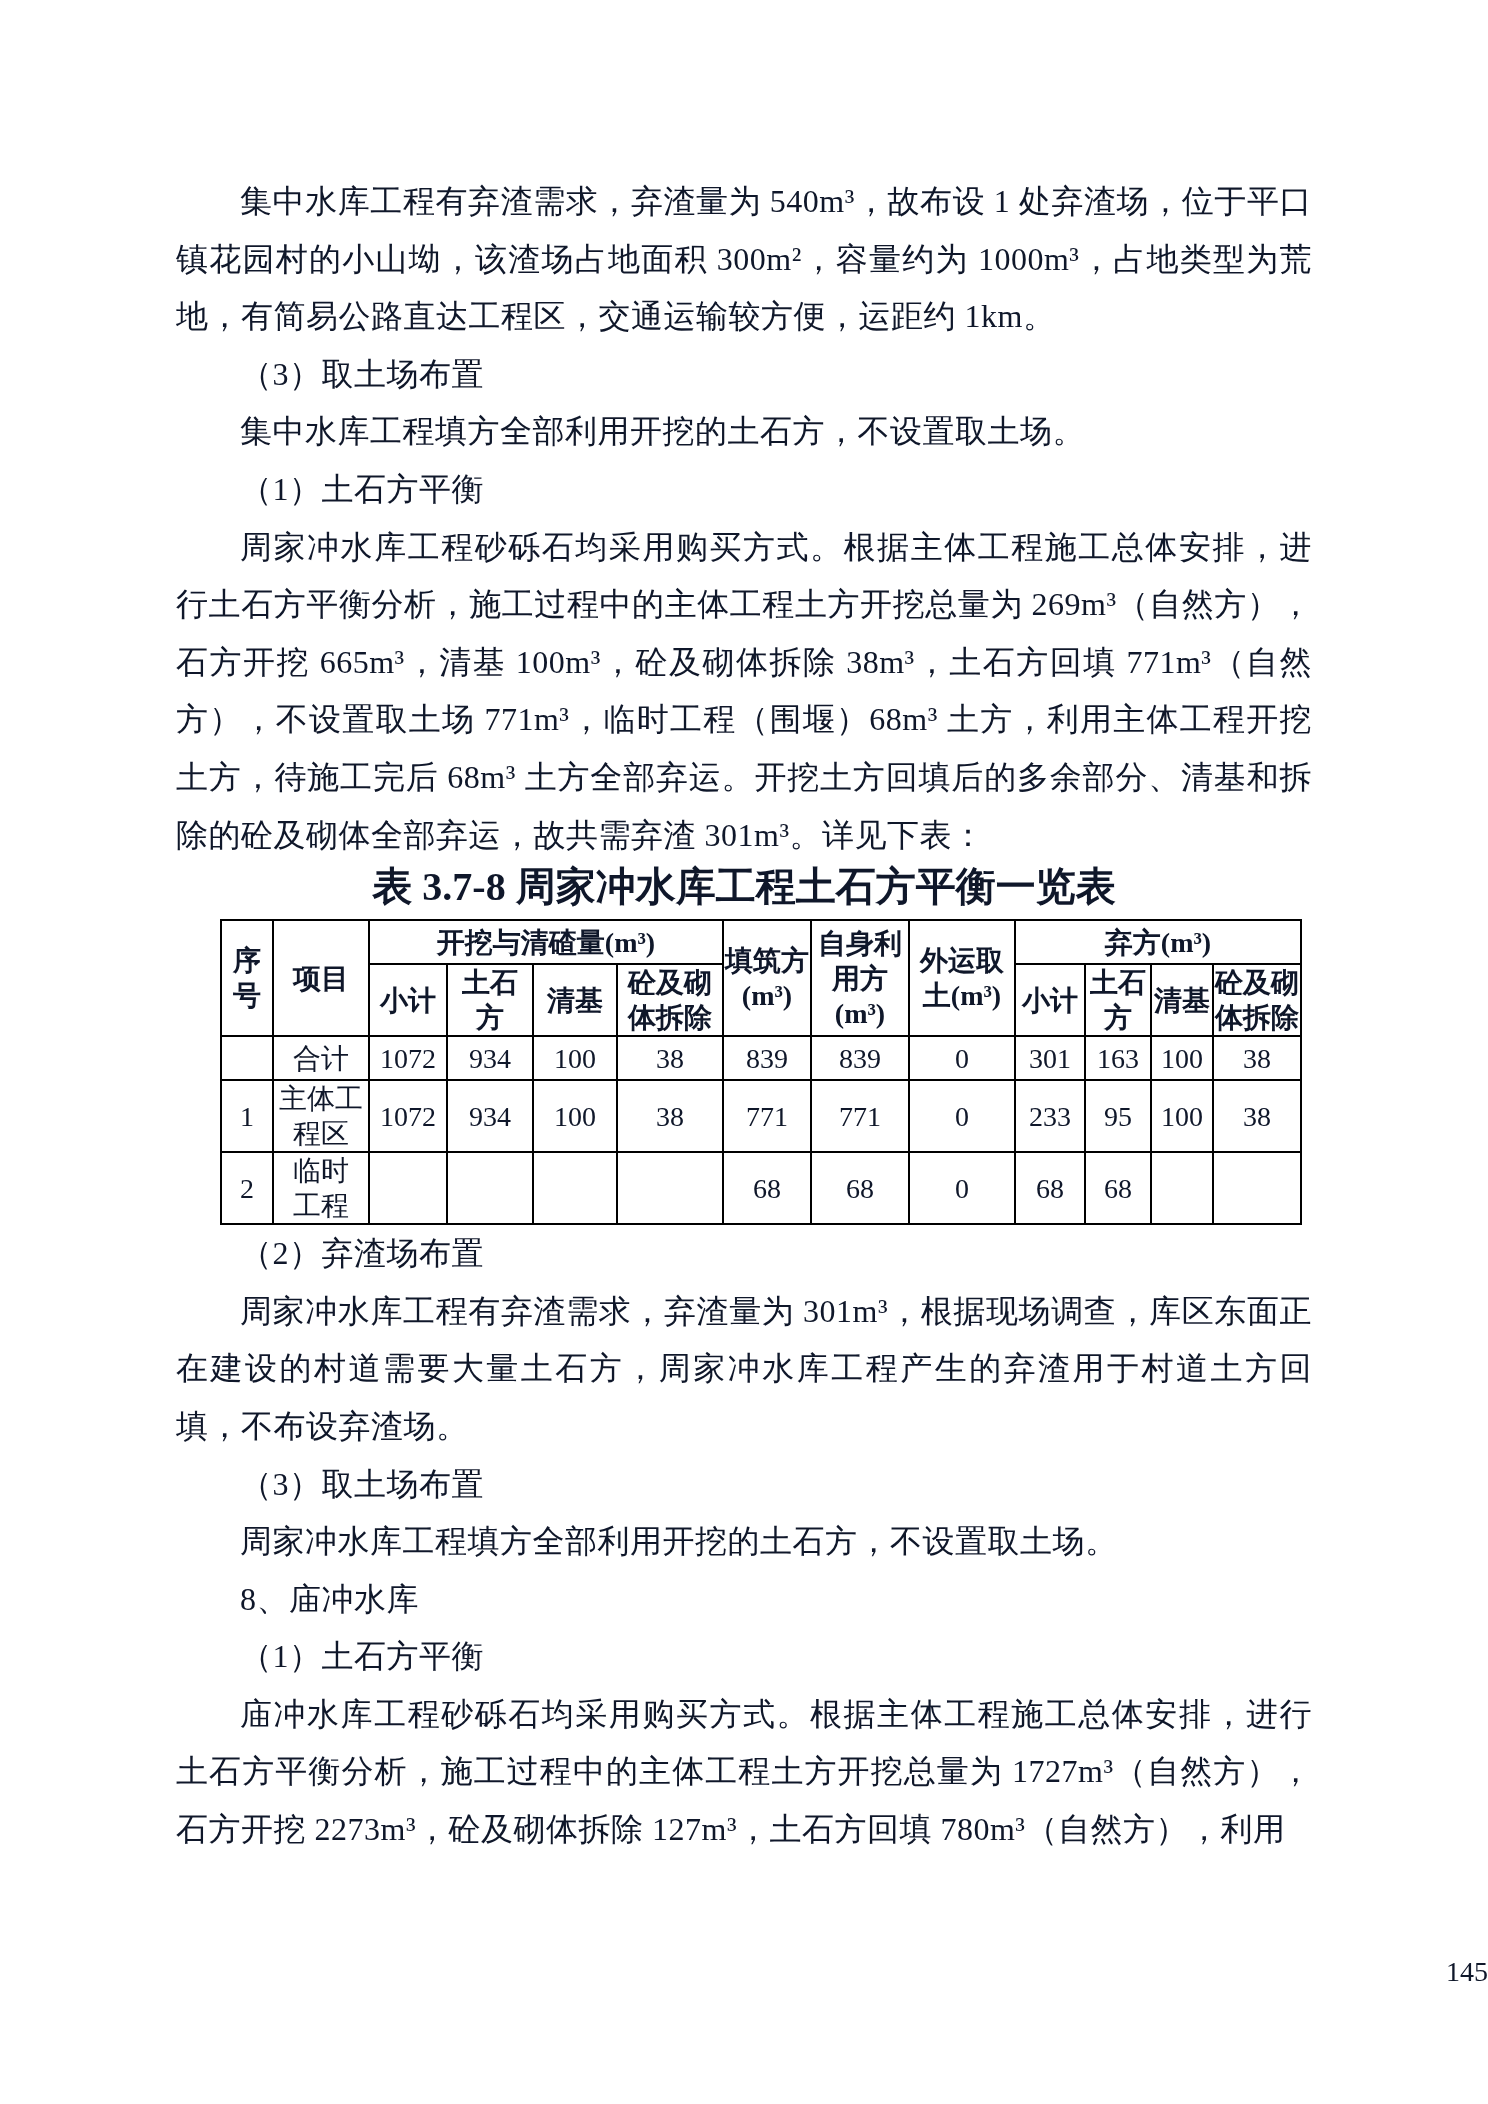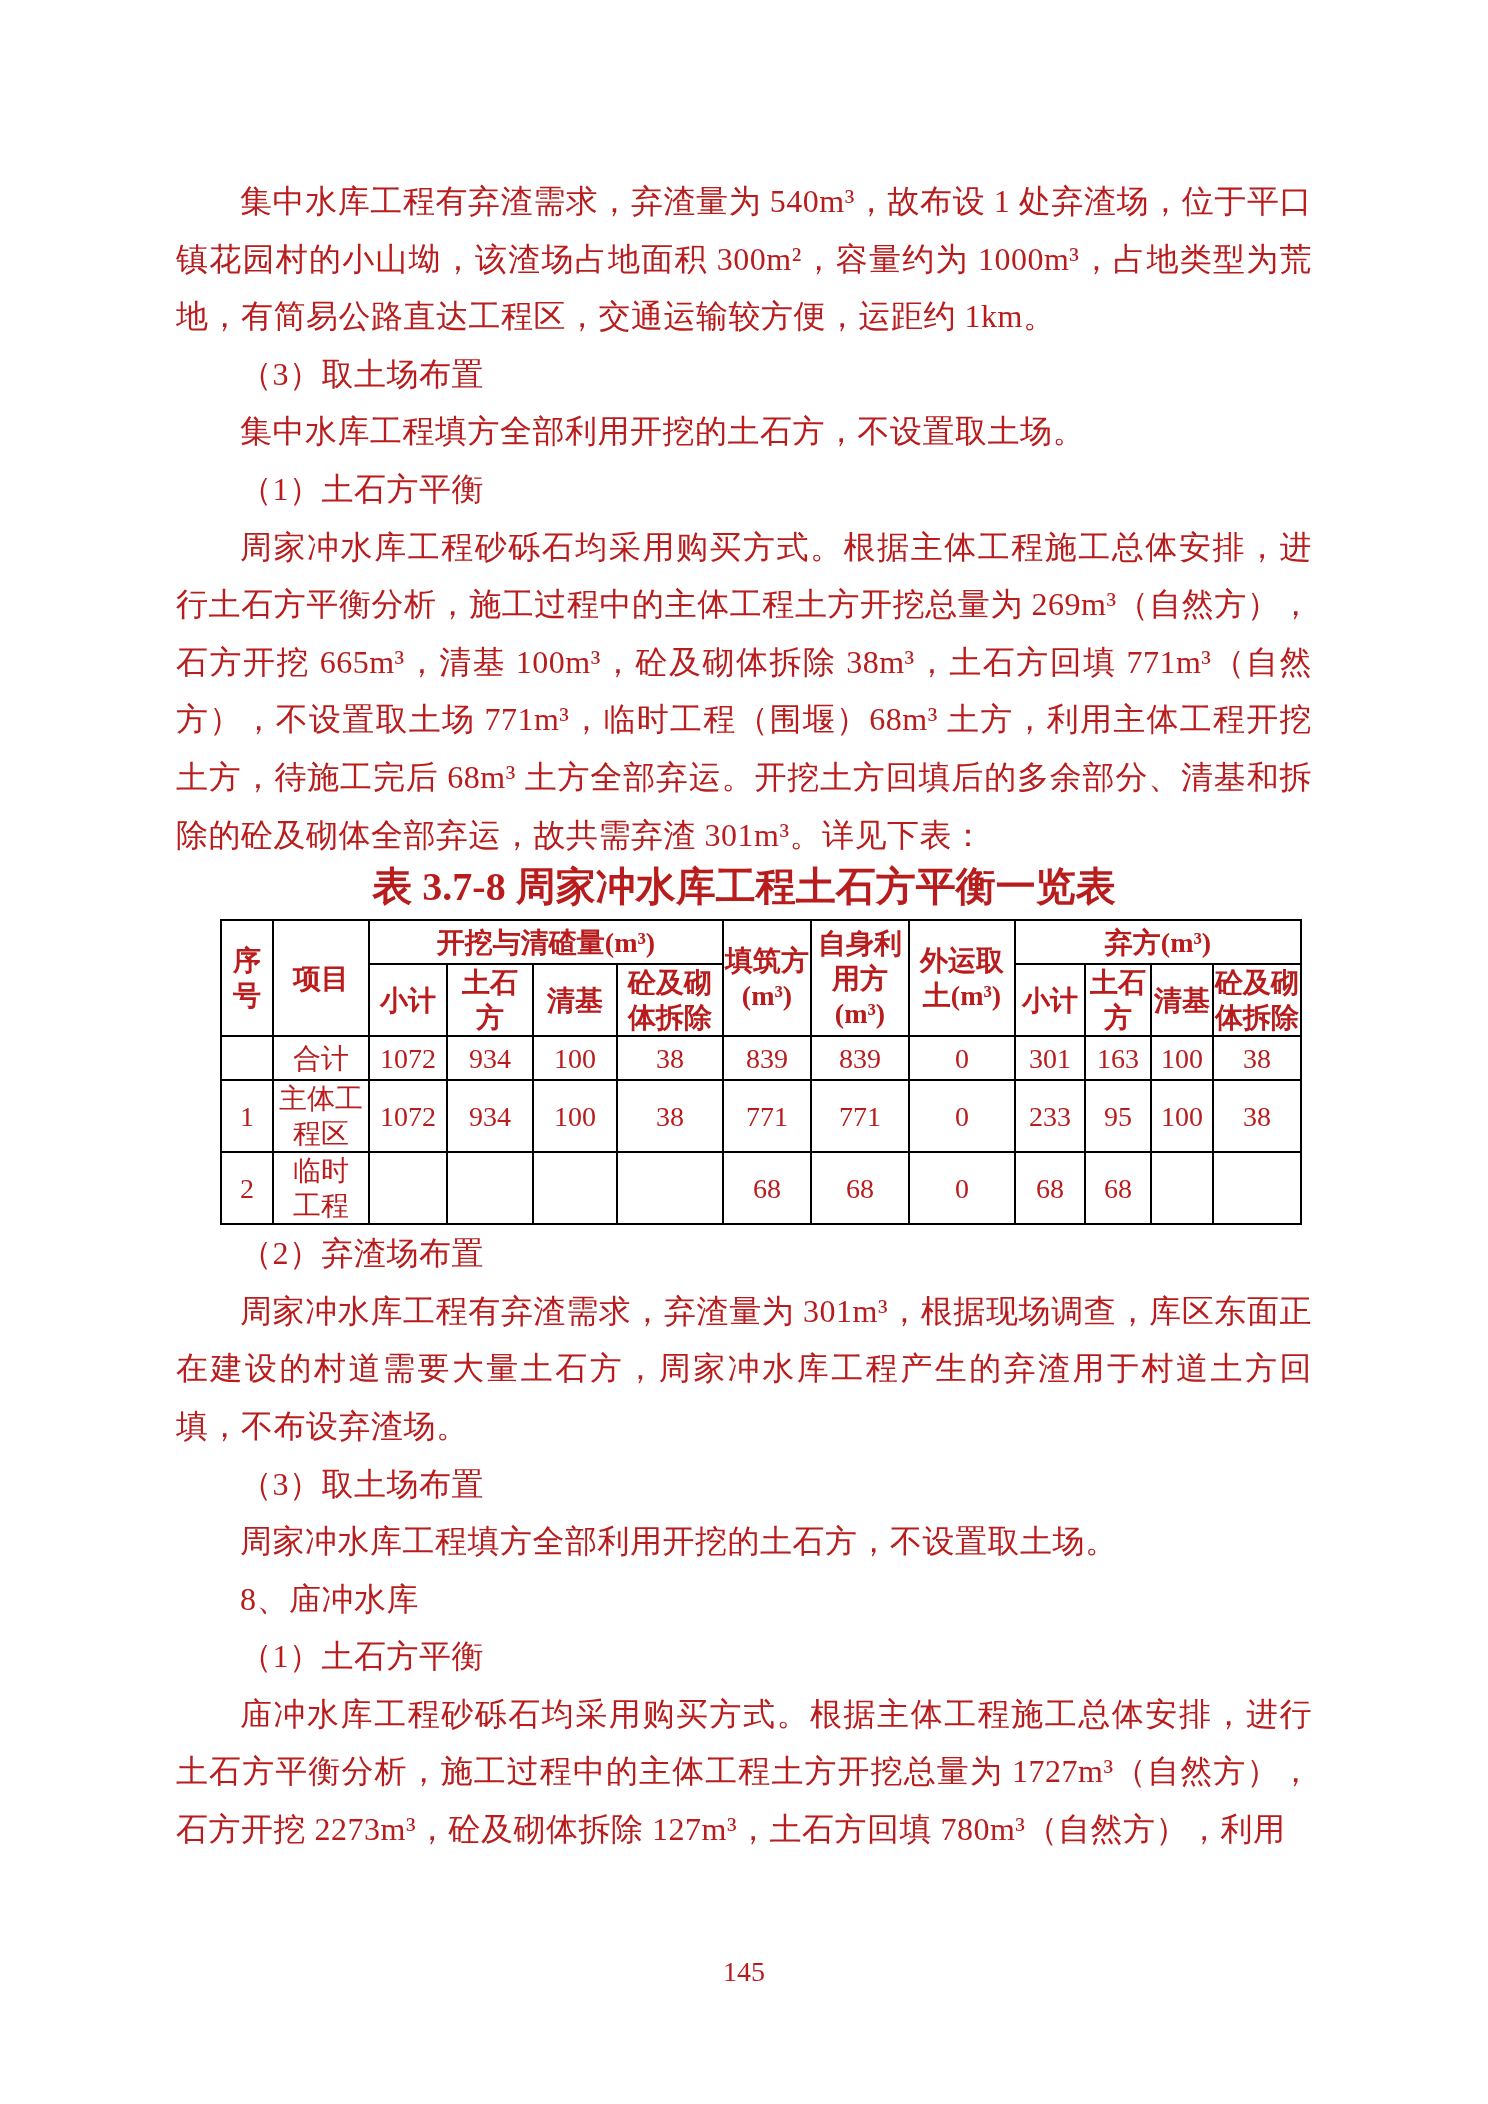--- a/index.html
+++ b/index.html
@@ -1,21 +1,21 @@
 <!DOCTYPE html>
 <html><head>
 <meta charset="utf-8">
 <style>
   html, body { margin: 0; padding: 0; background: #ffffff; }
   .page {
     position: relative;
     width: 1488px;
     height: 2104px;
     background: #ffffff;
-    color: #b91c1c;
+    color: #0f172a;
     font-family: "Liberation Serif", "DejaVu Serif", serif;
     overflow: hidden;
   }
   .content {
     position: absolute;
     left: 176px;
     top: 173px;
     width: 1136px;
   }
   .para {
@@ -53,21 +53,21 @@
   }
   table.balance th { font-weight: bold; }
   tr.h44 { height: 44px; }
   tr.h70 { height: 70px; }
   .pre { white-space: pre-line; }
   .page-num {
     position: absolute;
     top: 1952px;
     left: 0;
     width: 100%;
-    text-align: center;
+    text-align: right;
     font-size: 28px;
     line-height: 40px;
   }
 </style>
 </head>
 <body>
 
 <div class="page">
   <div class="content">
 

